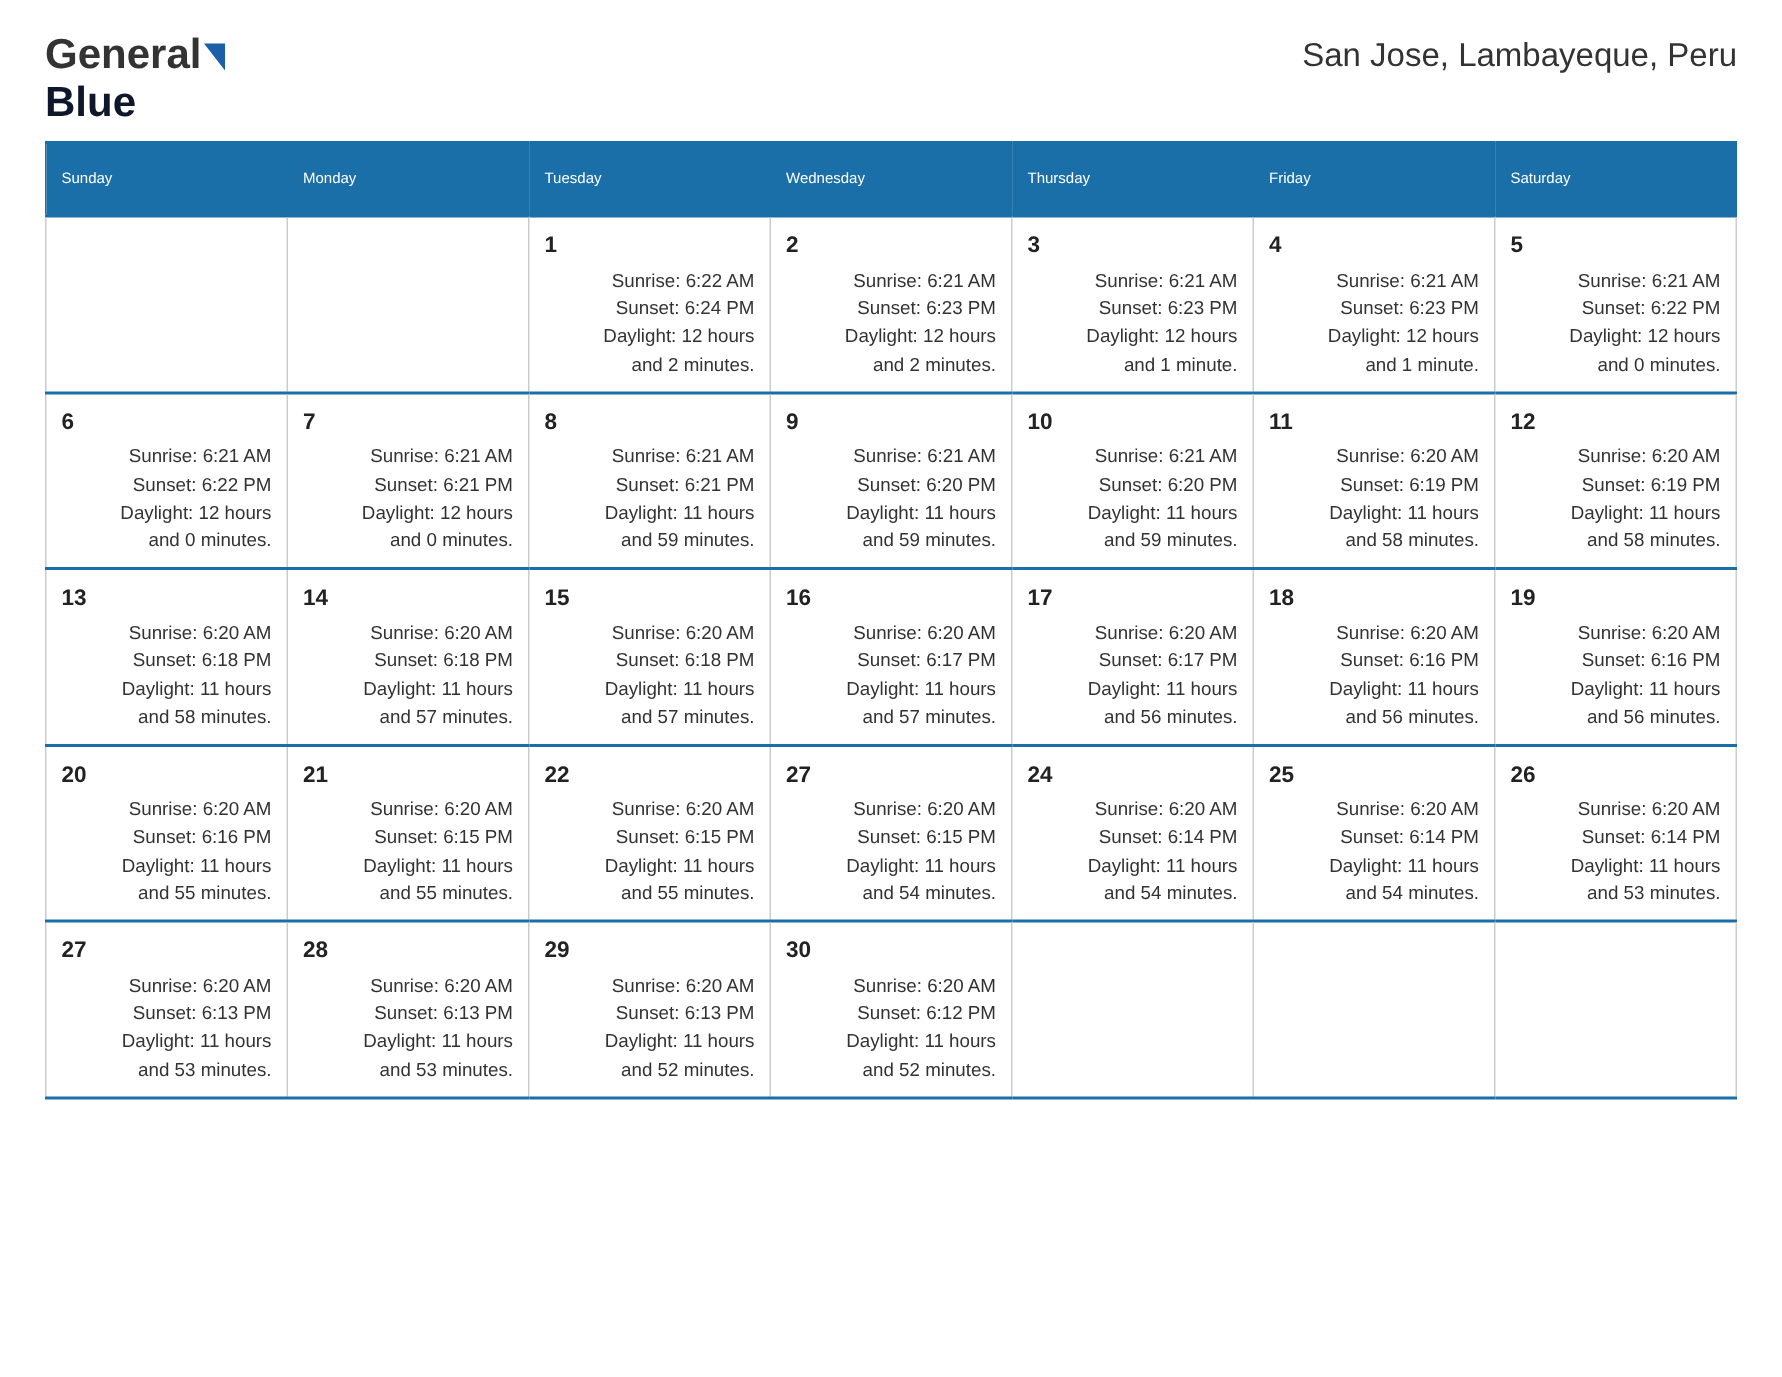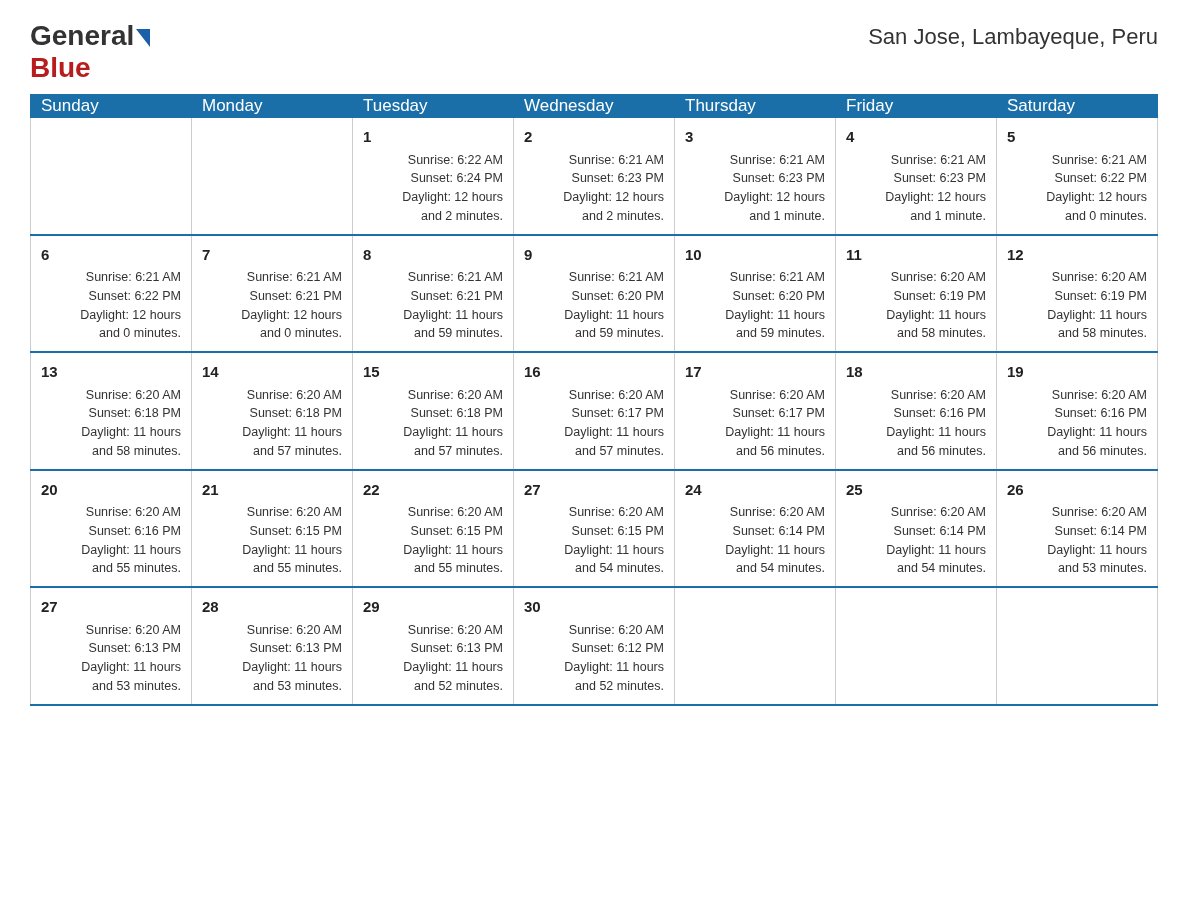--- a/index.html
+++ b/index.html
@@ -34,21 +34,21 @@
       display: inline-block;
       width: 0;
       height: 0;
       border-left: 14px solid transparent;
       border-right: 0px solid transparent;
       border-top: 18px solid #1a5fa8;
       margin-left: 2px;
       margin-top: 4px;
     }
     .logo-blue {
-      color: #b91c1c;
+      color: #0f172a;
       font-size: 28px;
       font-weight: bold;
       margin-left: 0;
     }
     .title-block {
       text-align: right;
     }
     .month-year {
       font-size: 52px;
       font-weight: normal;
@@ -61,22 +61,22 @@
       margin-top: 4px;
     }
     .calendar {
       width: 100%;
       border-collapse: collapse;
       margin-top: 10px;
     }
     .calendar th {
       background-color: #1a6fa8;
       color: #fff;
-      padding: 0 10px;
-      font-size: 17px;
+      padding: 18px 10px;
+      font-size: 10px;
       font-weight: normal;
       text-align: left;
       border: 1px solid #1a6fa8;
     }
     .calendar td {
       vertical-align: top;
       padding: 8px 10px;
       border: 1px solid #ccc;
       font-size: 13px;
       line-height: 1.5;

